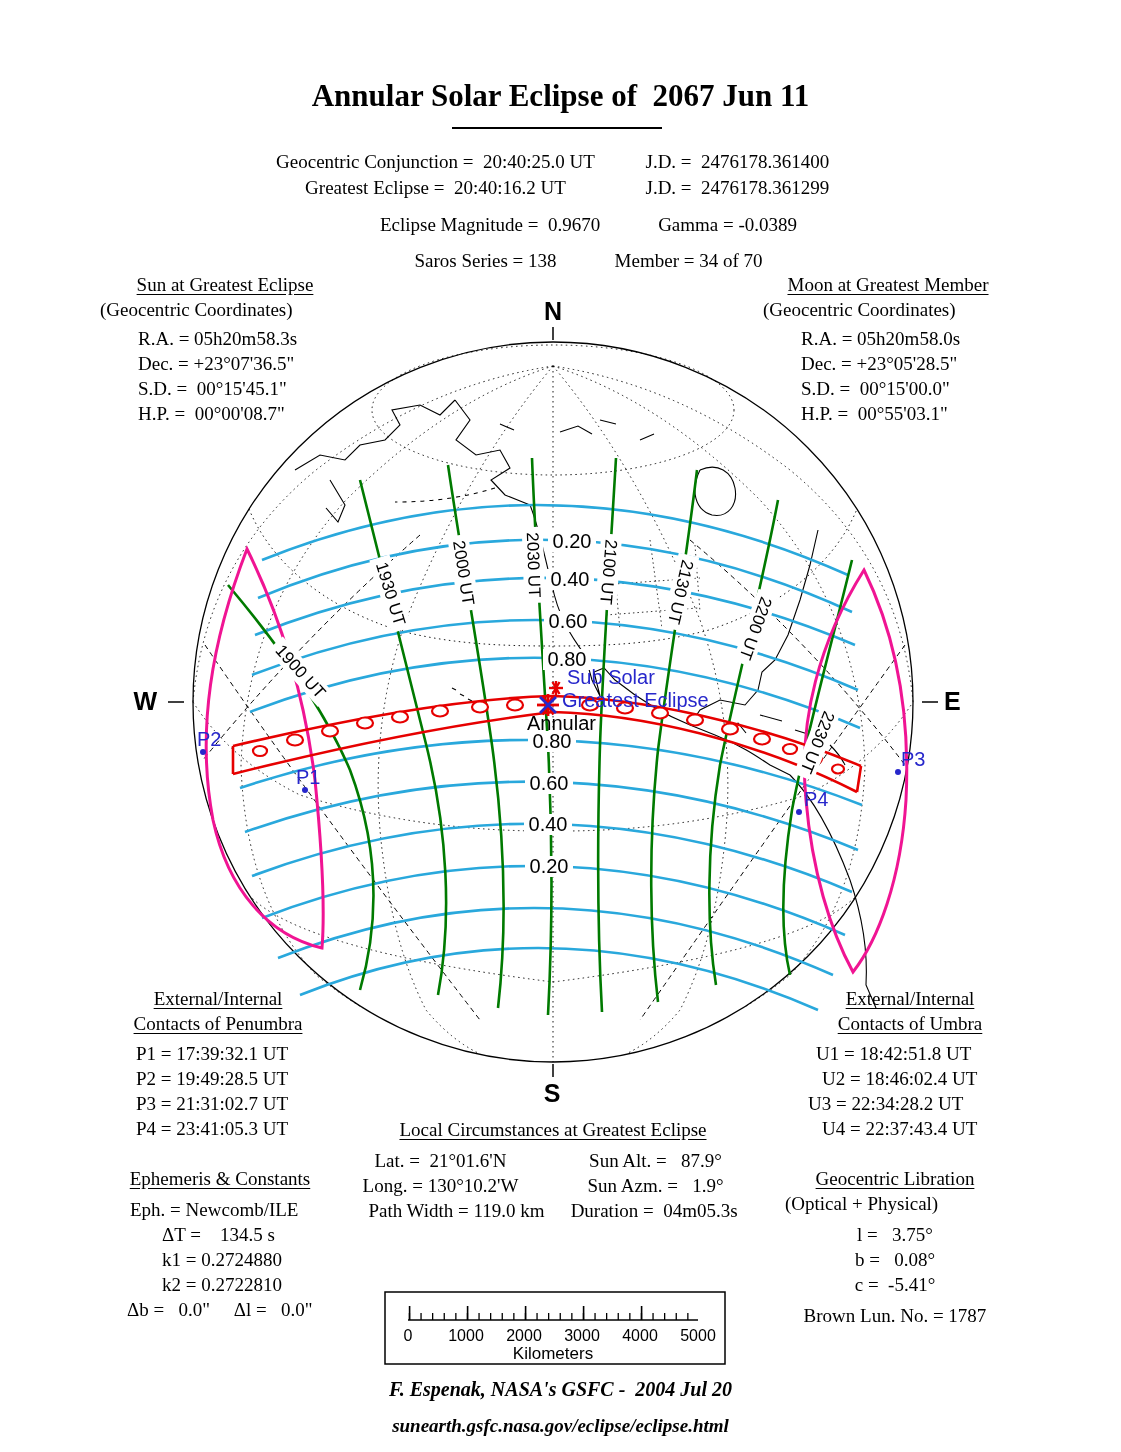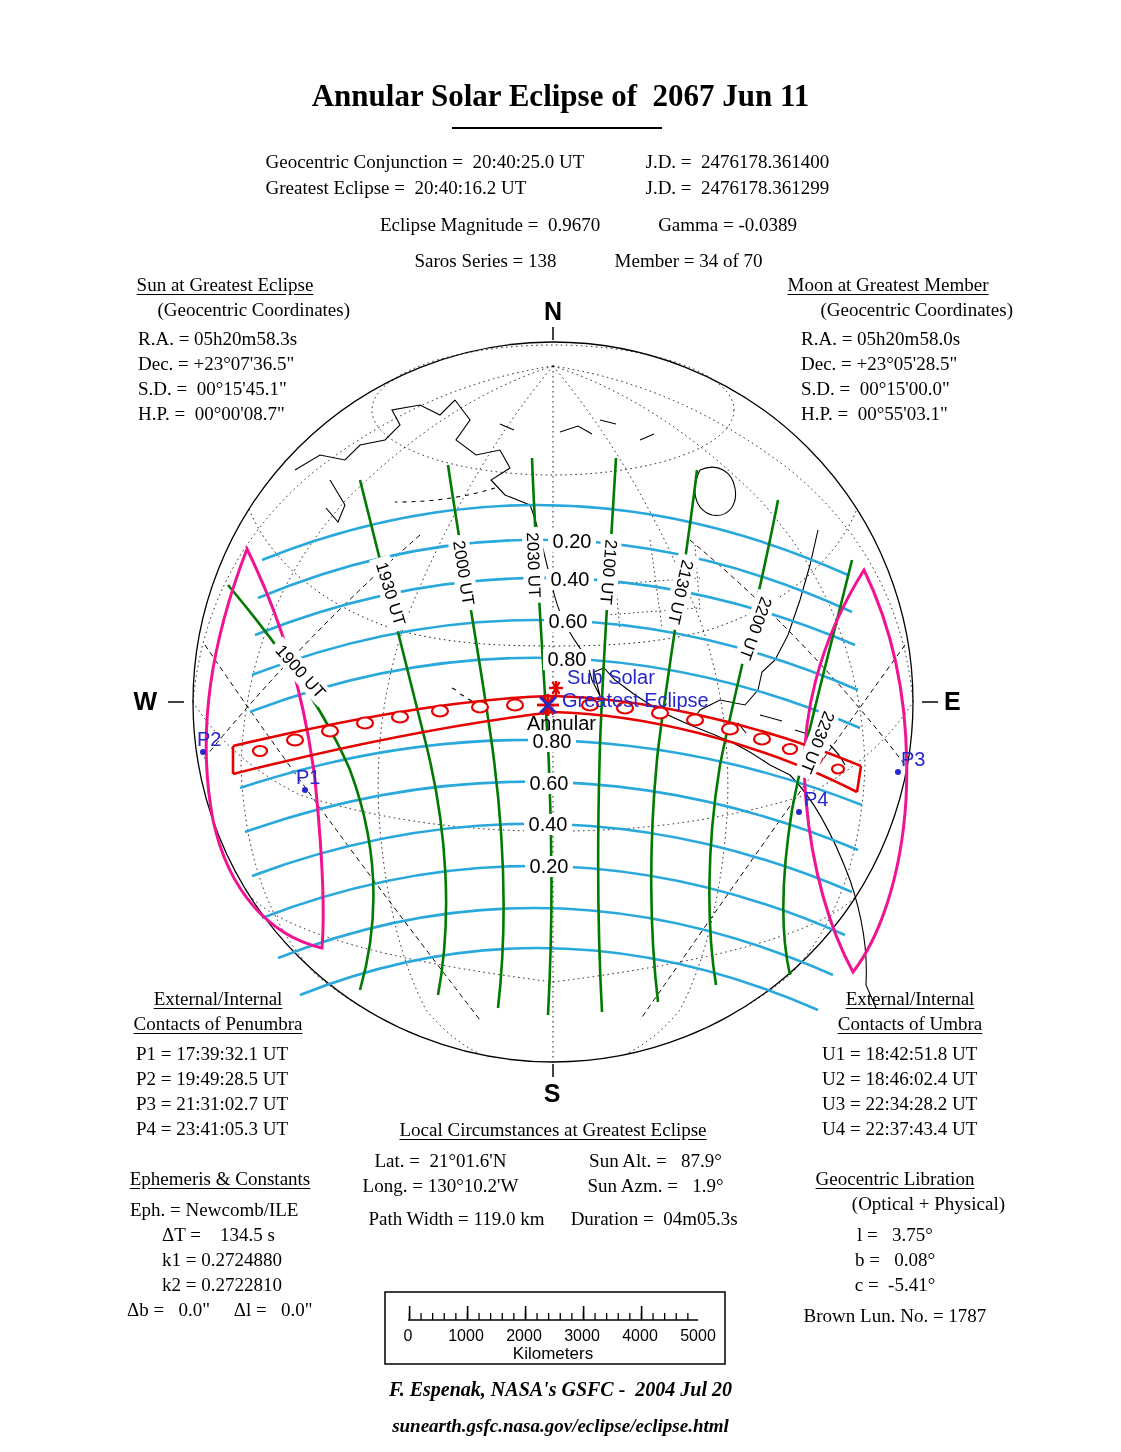--- a/index.html
+++ b/index.html
@@ -2,26 +2,26 @@
 <html><head>
 <meta charset="utf-8">
 <style>
   html,body{margin:0;padding:0;background:#ffffff;}
   body{width:1121px;height:1452px;position:relative;font-family:"Liberation Serif",serif;color:#000;}
   .abs{position:absolute;}
   .pre{white-space:pre;}
   .title{left:0;top:78px;width:1121px;text-align:center;font-size:31px;font-weight:bold;}
   .title-rule{left:452px;top:127px;width:210px;height:0;border-top:2px solid #000;}
   .hdr-grid{left:0;top:149px;width:1121px;display:grid;grid-template-columns:340px 210px;justify-content:center;column-gap:40px;font-size:19px;line-height:26px;}
-  .hdr-grid .r{text-align:left;}
+  .hdr-grid .r{text-align:center;}
   .hdr-grid .l{text-align:left;}
   .hdr-row{left:0;width:1121px;display:flex;justify-content:center;gap:58px;font-size:19px;padding-left:28px;}
   .blk{font-size:19px;line-height:25px;}
   .blk .bt{text-decoration:underline;text-underline-offset:3px;text-align:center;}
-  .blk .bs{text-align:right;}
+  .blk .bs{text-align:left;}
   .ctr{text-align:center;}
   .footer{font-style:italic;font-weight:bold;}
   svg text{font-family:"Liberation Sans",sans-serif;}
   .maplbl{font-size:20px;}
   .utlbl{font-size:17px;}
   .compass{font-size:25px;font-weight:bold;font-family:"Liberation Sans",sans-serif;}
 </style>
 </head>
 <body>
 
@@ -280,35 +280,35 @@
   <div class="bt pre">Contacts of Penumbra</div>
   <div class="pre" style="margin-left:28px;margin-top:5px;">P1 = 17:39:32.1 UT</div>
   <div class="pre" style="margin-left:28px;">P2 = 19:49:28.5 UT</div>
   <div class="pre" style="margin-left:28px;">P3 = 21:31:02.7 UT</div>
   <div class="pre" style="margin-left:28px;">P4 = 23:41:05.3 UT</div>
 </div>
 
 <div class="abs blk" style="left:800px;top:986px;width:220px;">
   <div class="bt pre">External/Internal</div>
   <div class="bt pre">Contacts of Umbra</div>
-  <div class="pre" style="margin-left:22px;margin-top:5px;">U1 = 18:42:51.8 UT</div>
+  <div class="pre" style="margin-left:16px;margin-top:5px;">U1 = 18:42:51.8 UT</div>
   <div class="pre" style="margin-left:22px;">U2 = 18:46:02.4 UT</div>
-  <div class="pre" style="margin-left:22px;">U3 = 22:34:28.2 UT</div>
+  <div class="pre" style="margin-left:8px;">U3 = 22:34:28.2 UT</div>
   <div class="pre" style="margin-left:22px;">U4 = 22:37:43.4 UT</div>
 </div>
 
 <div class="abs blk" style="left:333px;top:1117px;width:440px;">
   <div class="bt pre">Local Circumstances at Greatest Eclipse</div>
   <div style="display:grid;grid-template-columns:215px 215px;margin-top:6px;">
     <div class="ctr pre">Lat. =  21°01.6'N</div>
     <div class="ctr pre">Sun Alt. =   87.9°</div>
     <div class="ctr pre">Long. = 130°10.2'W</div>
     <div class="ctr pre">Sun Azm. =   1.9°</div>
   </div>
-  <div style="display:flex;justify-content:center;gap:26px;margin-top:8px;">
+  <div style="display:flex;justify-content:center;gap:26px;margin-top:0;">
     <span class="pre">Path Width = 119.0 km</span>
     <span class="pre">Duration =  04m05.3s</span>
   </div>
 </div>
 
 <div class="abs blk" style="left:105px;top:1166px;width:230px;">
   <div class="bt pre">Ephemeris &amp; Constants</div>
   <div class="pre" style="margin-left:25px;margin-top:6px;">Eph. = Newcomb/ILE</div>
   <div class="pre" style="margin-left:57px;">ΔT =    134.5 s</div>
   <div class="pre" style="margin-left:57px;">k1 = 0.2724880</div>

